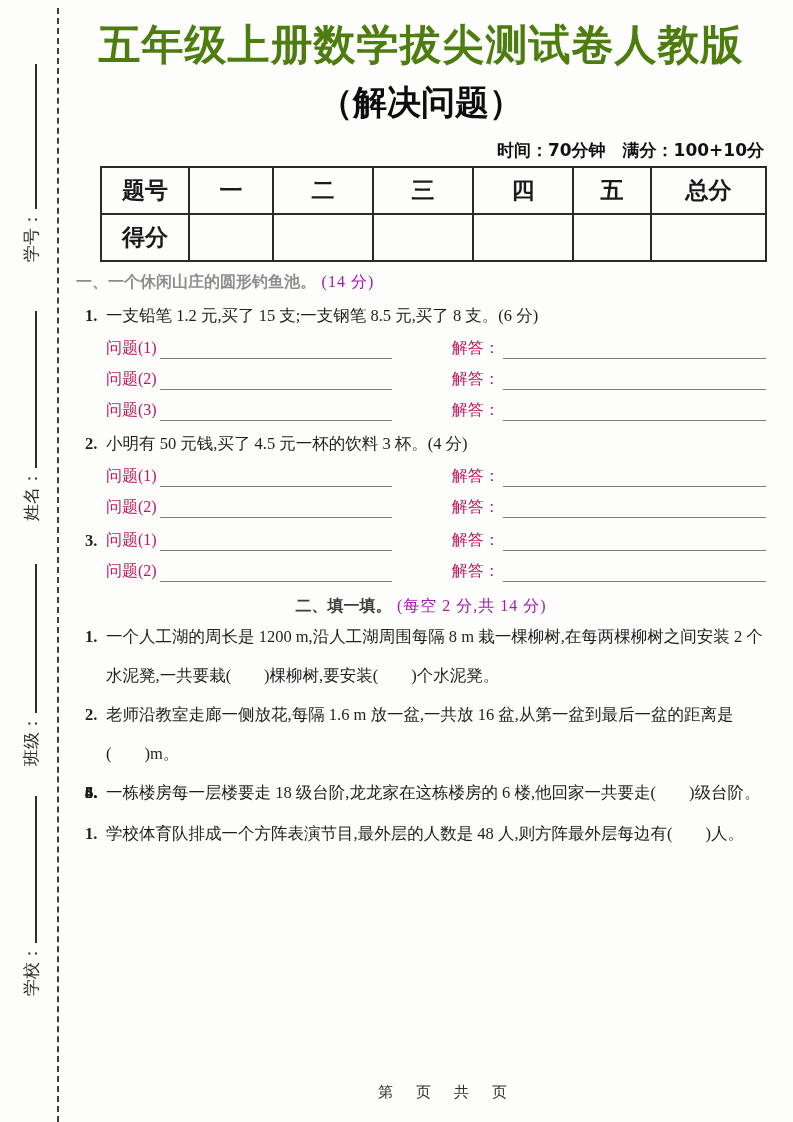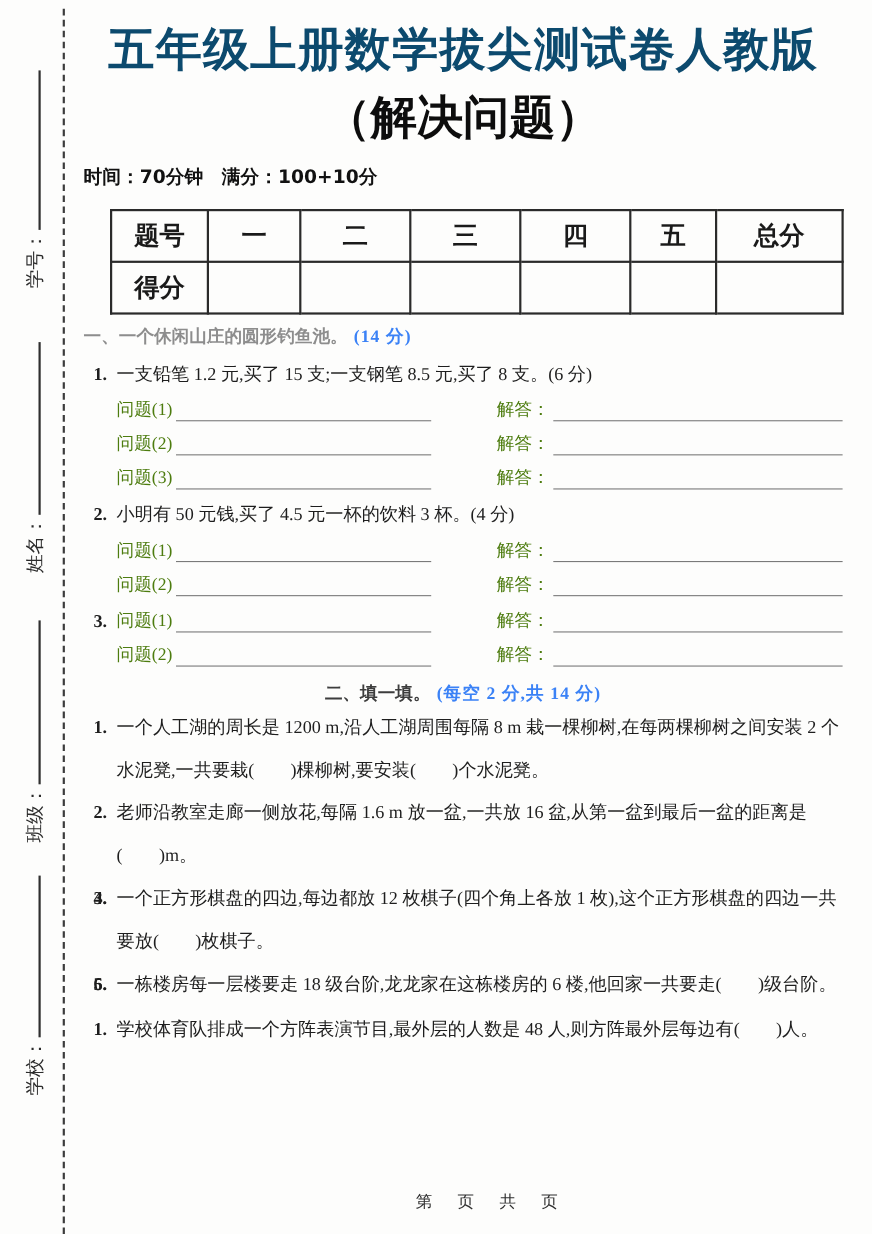--- a/index.html
+++ b/index.html
@@ -29,71 +29,72 @@
     flex:1;height:20px;
     border-bottom:2px solid #2f2f2f;
     margin-left:2px;
   }
   
   .main{position:absolute;left:76px;top:22px;width:690px;}
   .title{
     text-align:center;
     font-family:"DejaVu Sans","Liberation Sans",sans-serif;
     font-weight:900;font-size:42px;line-height:1.1;
-    color:#0c4a6e;letter-spacing:1px;
+    color:#4d7c0f;letter-spacing:1px;
   }
   .subtitle{
     text-align:center;
     font-family:"DejaVu Sans","Liberation Sans",sans-serif;
-    font-weight:900;font-size:42px;line-height:1.2;
+    font-weight:900;font-size:34px;line-height:1.2;
     color:#0d0d0d;margin-top:14px;
   }
   .info-line{
+    text-align:right;
     font-family:"DejaVu Sans","Liberation Sans",sans-serif;
     font-weight:bold;font-size:17px;color:#111;
     margin-top:16px;padding-right:2px;
   }
   
   table.score{
     border-collapse:collapse;
-    margin:18px 0 0 24px;
+    margin:4px 0 0 24px;
     width:665px;table-layout:fixed;
   }
   table.score td{
     border:2px solid #2a2a2a;
     height:43px;text-align:center;vertical-align:middle;
     font-weight:bold;font-size:23px;color:#1a1a1a;
     font-family:"Liberation Serif","DejaVu Serif",serif;
   }
   
   .sec-head{
     margin-top:10px;
     font-size:16px;font-weight:bold;color:#3d3d3d;
     font-family:"DejaVu Sans","Liberation Sans",sans-serif;
   }
   .sec-head.faded{color:#8d8d8d;}
   .sec-head .note{
-    font-weight:bold;color:#3b82f6;
+    font-weight:normal;color:#a21caf;
     font-family:"Liberation Serif","DejaVu Serif",serif;
     letter-spacing:1px;
   }
   .prob{
     position:relative;
     padding-left:30px;
     font-size:16.5px;line-height:24px;
     margin-top:11px;color:#1e1e1e;
   }
   .prob .num{
     position:absolute;left:9px;top:0;
     font-weight:bold;
   }
   .qa-row{
     display:flex;align-items:flex-end;
     margin:9px 0 0 30px;
-    font-size:16px;color:#4d7c0f;
+    font-size:16px;color:#be185d;
     height:22px;
   }
   .qa-row .q-label{white-space:nowrap;}
   .qa-row .q-line{width:232px;border-bottom:1px solid #7a7a7a;height:18px;margin-left:3px;}
   .qa-row .gap{width:60px;}
   .qa-row .a-label{white-space:nowrap;}
   .qa-row .a-line{flex:1;border-bottom:1px solid #7a7a7a;height:18px;margin-left:3px;}
   .fill-item{
     position:relative;padding-left:30px;
     font-size:16.5px;line-height:39px;
@@ -251,21 +252,20 @@
     </div>
     <div class="fill-item">
       <span class="num">2.</span>
       <span>老师沿教室走廊一侧放花,每隔 1.6 m 放一盆,一共放 16 盆,从第一盆到最后一盆的距离是(　　)m。</span>
     </div>
     <div class="fill-item">
       <span class="num">3.</span>
     </div>
     <div class="fill-item">
       <span class="num">4.</span>
-      <span>一个正方形棋盘的四边,每边都放 12 枚棋子(四个角上各放 1 枚),这个正方形棋盘的四边一共要放(　　)枚棋子。</span>
     </div>
     <div class="fill-item">
       <span class="num">5.</span>
     </div>
     <div class="fill-item">
       <span class="num">6.</span>
       <span>一栋楼房每一层楼要走 18 级台阶,龙龙家在这栋楼房的 6 楼,他回家一共要走(　　)级台阶。</span>
     </div>
 
 

